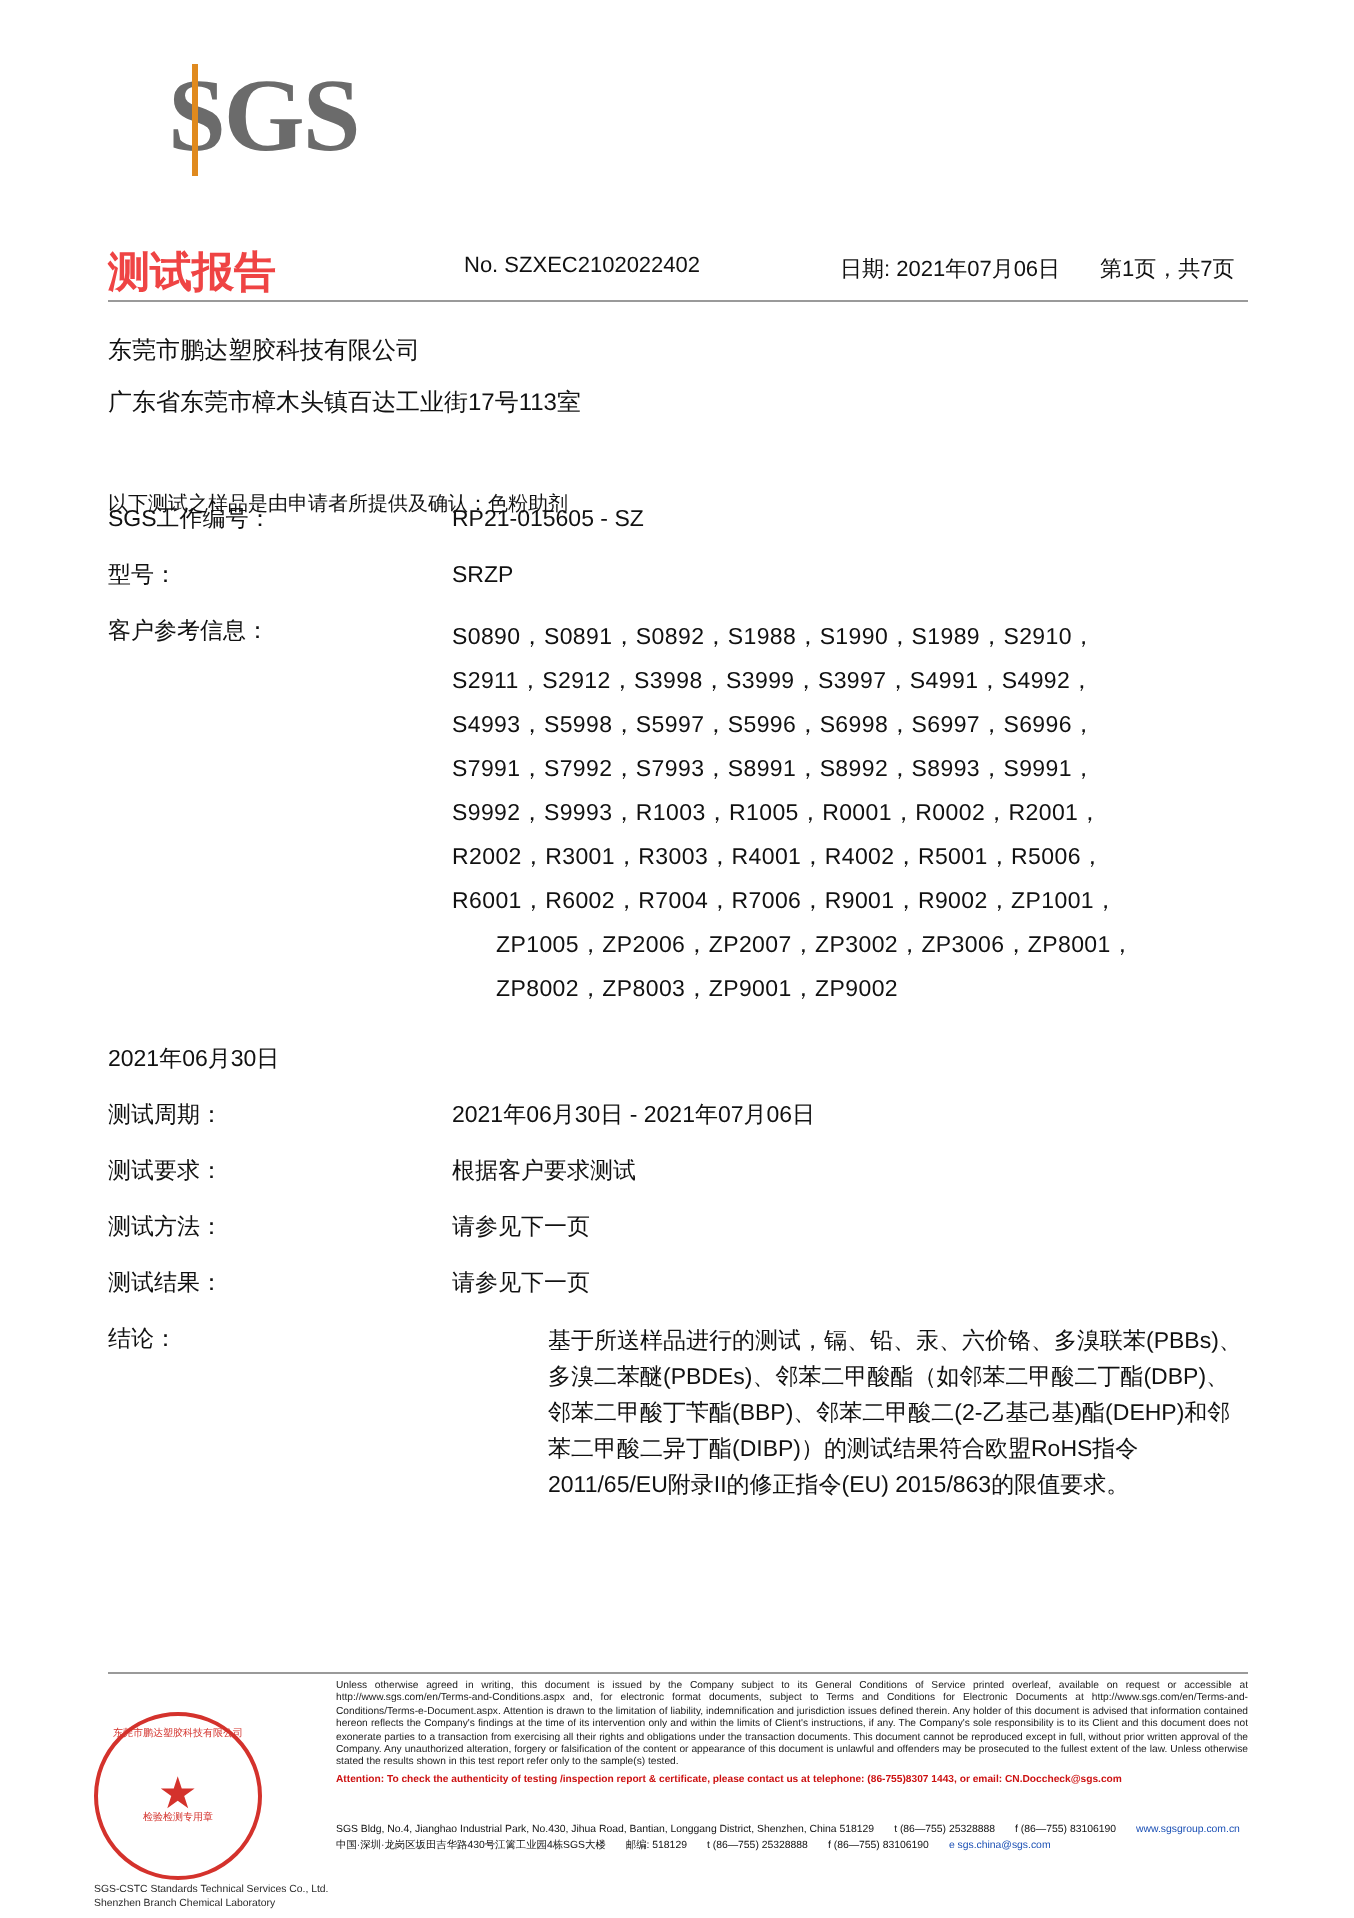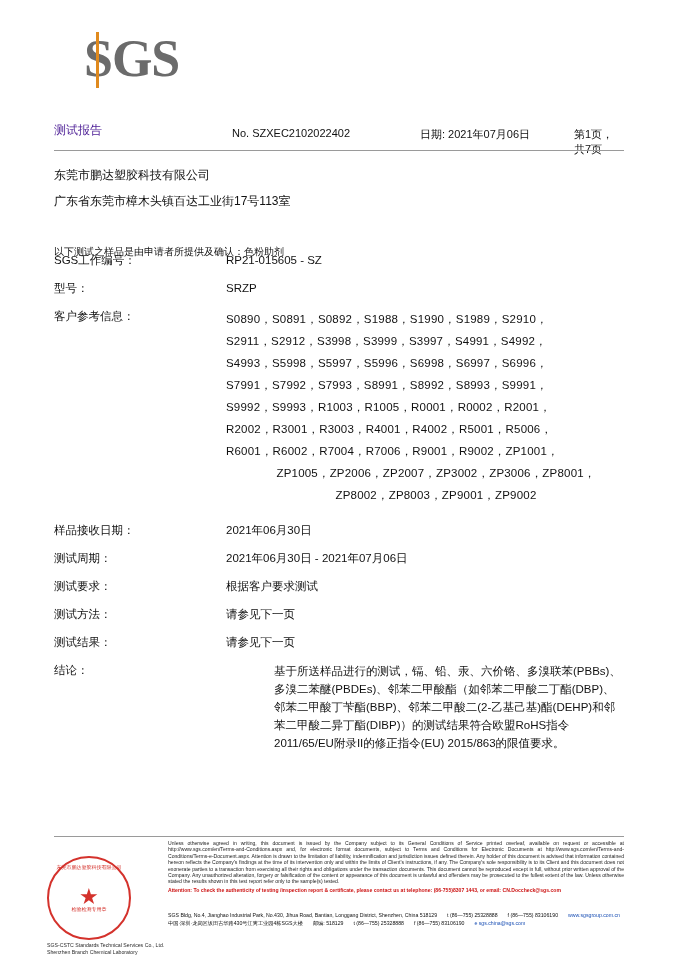--- a/index.html
+++ b/index.html
@@ -51,41 +51,41 @@
     position: absolute;
     left: 54px;
     top: 122px;
     width: 570px;
     height: 26px;
   }
   .doc-title {
     position: absolute;
     left: 0;
     top: 0;
-    font-size: 12px;
-    font-weight: normal;
-    color: #4c1d95;
+    font-size: 21px;
+    font-weight: bold;
+    color: #ef4444;
   }
   .doc-no {
     position: absolute;
     left: 178px;
     top: 5px;
     font-size: 11px;
     color: #111;
   }
   .doc-date {
     position: absolute;
     left: 366px;
     top: 5px;
     font-size: 11px;
     color: #111;
   }
   .doc-pages {
     position: absolute;
-    left: 520px;
+    left: 496px;
     top: 5px;
     font-size: 11px;
     color: #111;
   }
   .rule {
     position: absolute;
     left: 54px;
     top: 150px;
     width: 570px;
     height: 1px;
@@ -135,21 +135,21 @@
     font-size: 11.5px;
     color: #111;
     line-height: 17px;
   }
   .ref-list {
     line-height: 22px;
     font-size: 11.5px;
     letter-spacing: 0.2px;
   }
   .ref-line { white-space: nowrap; }
-  .ref-line.indent { padding-left: 22px; text-align: center; }
+  .ref-line.indent { padding-left: 22px; }
 
   .spacer-small { height: 5px; }
 
   .conclusion {
     line-height: 18px;
     font-size: 11.5px;
     margin-left: 48px;
   }
 
   
@@ -301,21 +301,20 @@
         <div class="ref-line">R2002，R3001，R3003，R4001，R4002，R5001，R5006，</div>
         <div class="ref-line">R6001，R6002，R7004，R7006，R9001，R9002，ZP1001，</div>
         <div class="ref-line indent">ZP1005，ZP2006，ZP2007，ZP3002，ZP3006，ZP8001，</div>
         <div class="ref-line indent">ZP8002，ZP8003，ZP9001，ZP9002</div>
       </div>
     </div>
 
     <div class="spacer-small"></div>
 
     <div class="field-row">
-      <div class="field-label">样品接收日期：</div>
       <div class="field-value">2021年06月30日</div>
     </div>
 
     <div class="field-row">
       <div class="field-label">测试周期：</div>
       <div class="field-value">2021年06月30日 - 2021年07月06日</div>
     </div>
 
     <div class="field-row">
       <div class="field-label">测试要求：</div>

